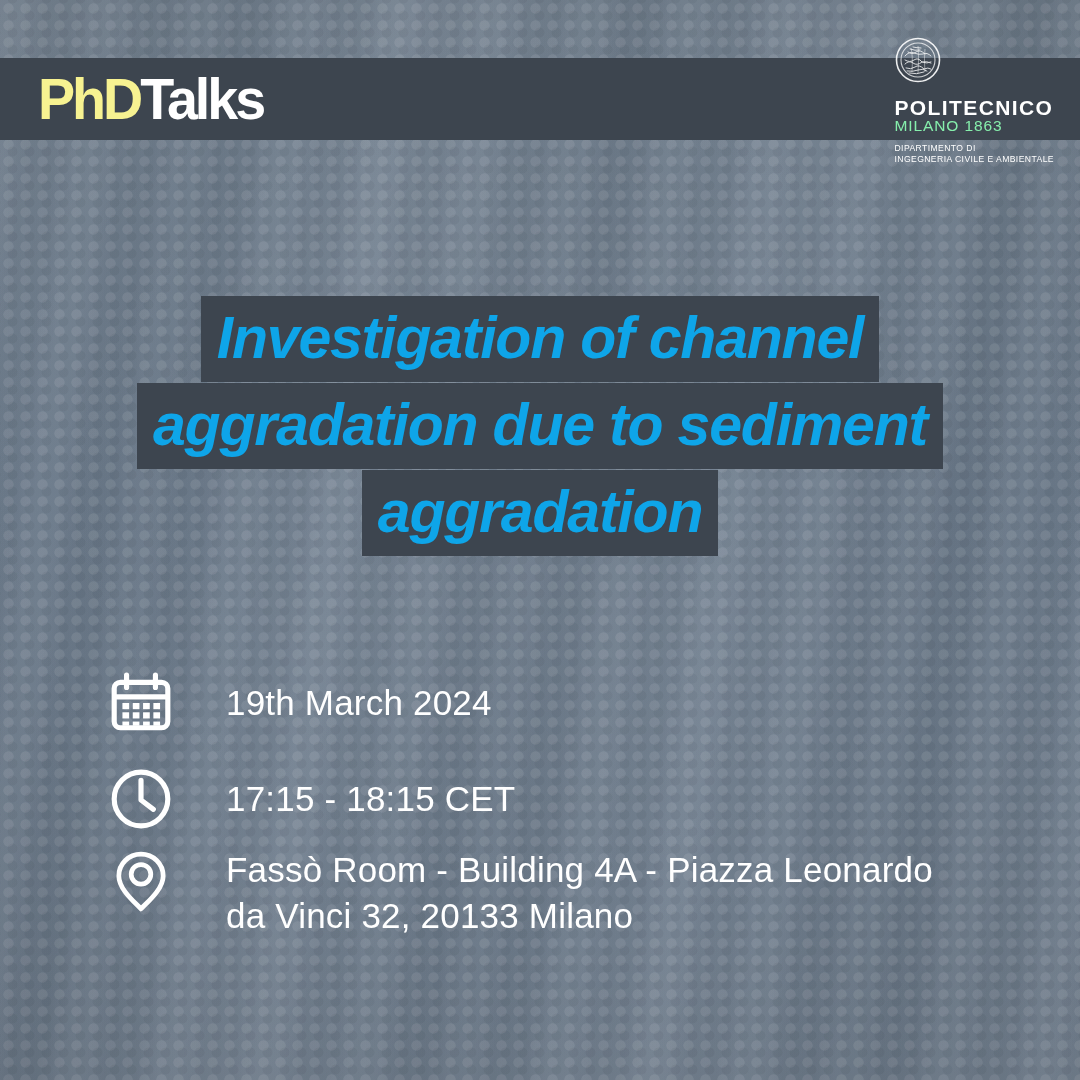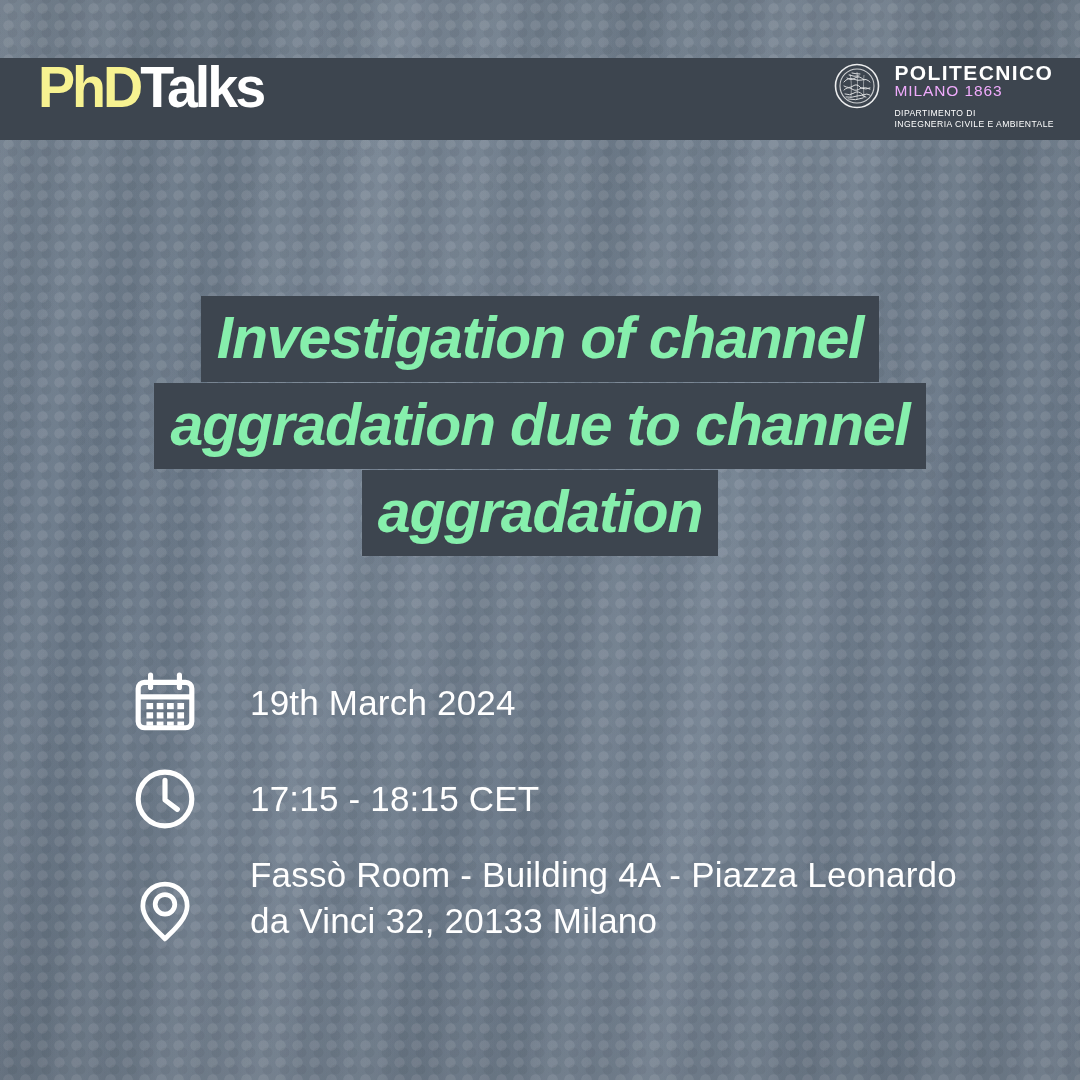--- a/index.html
+++ b/index.html
@@ -63,20 +63,21 @@
   }
 
   
   .header-band {
     position:absolute;
     left:0; top:58px;
     width:1080px; height:82px;
     background:#3d454f;
     z-index:5;
     display:flex;
+    align-items:center;
     justify-content:space-between;
   }
 
   .brand {
     margin-left:38px;
     font-size:58px;
     font-weight:700;
     line-height:1;
     letter-spacing:-3.2px;
     white-space:nowrap;
@@ -87,34 +88,35 @@
   }
   .brand .phd  { color:#f7f291; }
   .brand .talks{ color:#ffffff; }
 
   .poli-lockup {
     margin-right:26px;
     display:flex;
     align-items:flex-start;
     gap:13px;
     padding-top:4px;
+    flex-direction:column;
   }
 
   .poli-seal { flex:0 0 auto; width:48px; height:48px; }
 
   .poli-text { display:flex; flex-direction:column; line-height:1; }
   .poli-name {
     color:#ffffff;
     font-size:21px;
     font-weight:700;
     letter-spacing:1.4px;
     line-height:1;
   }
   .poli-year {
-    color:#f0abfc;
+    color:#86efac;
     font-size:15.5px;
     font-weight:400;
     letter-spacing:.9px;
   }
   .poli-dept {
     color:#ffffff;
     font-size:8.6px;
     font-weight:400;
     letter-spacing:.42px;
     line-height:1.35;
@@ -129,36 +131,36 @@
     width:1080px;
     z-index:4;
     display:flex;
     flex-direction:column;
     align-items:center;
     gap:0px;
   }
   .title-line {
     display:inline-block;
     background:#3d454f;
-    color:#86efac;
+    color:#0ea5e9;
     font-size:59px;
     font-weight:700;
     font-style:italic;
     line-height:1.0;
     letter-spacing:-1.2px;
     padding:13px 16px 14px 16px;
     white-space:nowrap;
     transform:scaleX(1.0);
   }
   .title-line + .title-line { margin-top:1px; }
 
   
   .details {
     position:absolute;
-    left:124px; top:655px;
+    left:100px; top:655px;
     width:900px;
     z-index:4;
     display:flex;
     flex-direction:column;
   }
   .detail-row {
     display:flex;
     align-items:center;
     min-height:96px;
   }
@@ -172,21 +174,21 @@
   }
   .detail-text {
     color:#ffffff;
     font-size:35px;
     font-weight:400;
     line-height:1.3;
     letter-spacing:.2px;
     white-space:pre-line;
     margin-left:30px;
   }
-  .row-location { align-items:flex-end; }
+  .row-location { align-items:flex-start; }
 </style>
 </head>
 <body>
 
 <div id="poster">
 
   <div class="bg-layer bg-base"></div>
   <div class="bg-layer bg-dots"></div>
   <div class="bg-layer bg-dots-2"></div>
   <div class="bg-layer bg-wave"></div>
@@ -226,21 +228,21 @@
         <span class="poli-name">POLITECNICO</span>
         <span class="poli-year">MILANO 1863</span>
         <span class="poli-dept">DIPARTIMENTO DI
 INGEGNERIA CIVILE E AMBIENTALE</span>
       </div>
     </div>
   </div>
 
   <div class="title-block">
     <span class="title-line">Investigation of channel</span>
-    <span class="title-line">aggradation due to channel</span>
+    <span class="title-line">aggradation due to sediment</span>
     <span class="title-line">aggradation</span>
   </div>
 
   <div class="details">
 
     <div class="detail-row">
       <span class="detail-icon">
         <svg viewBox="0 0 64 64" width="66" height="66" aria-hidden="true">
           <rect x="6" y="12" width="52" height="44" rx="6" ry="6" fill="none" stroke="#ffffff" stroke-width="5"></rect>
           <path d="M6 26 H58" stroke="#ffffff" stroke-width="5" fill="none"></path>

